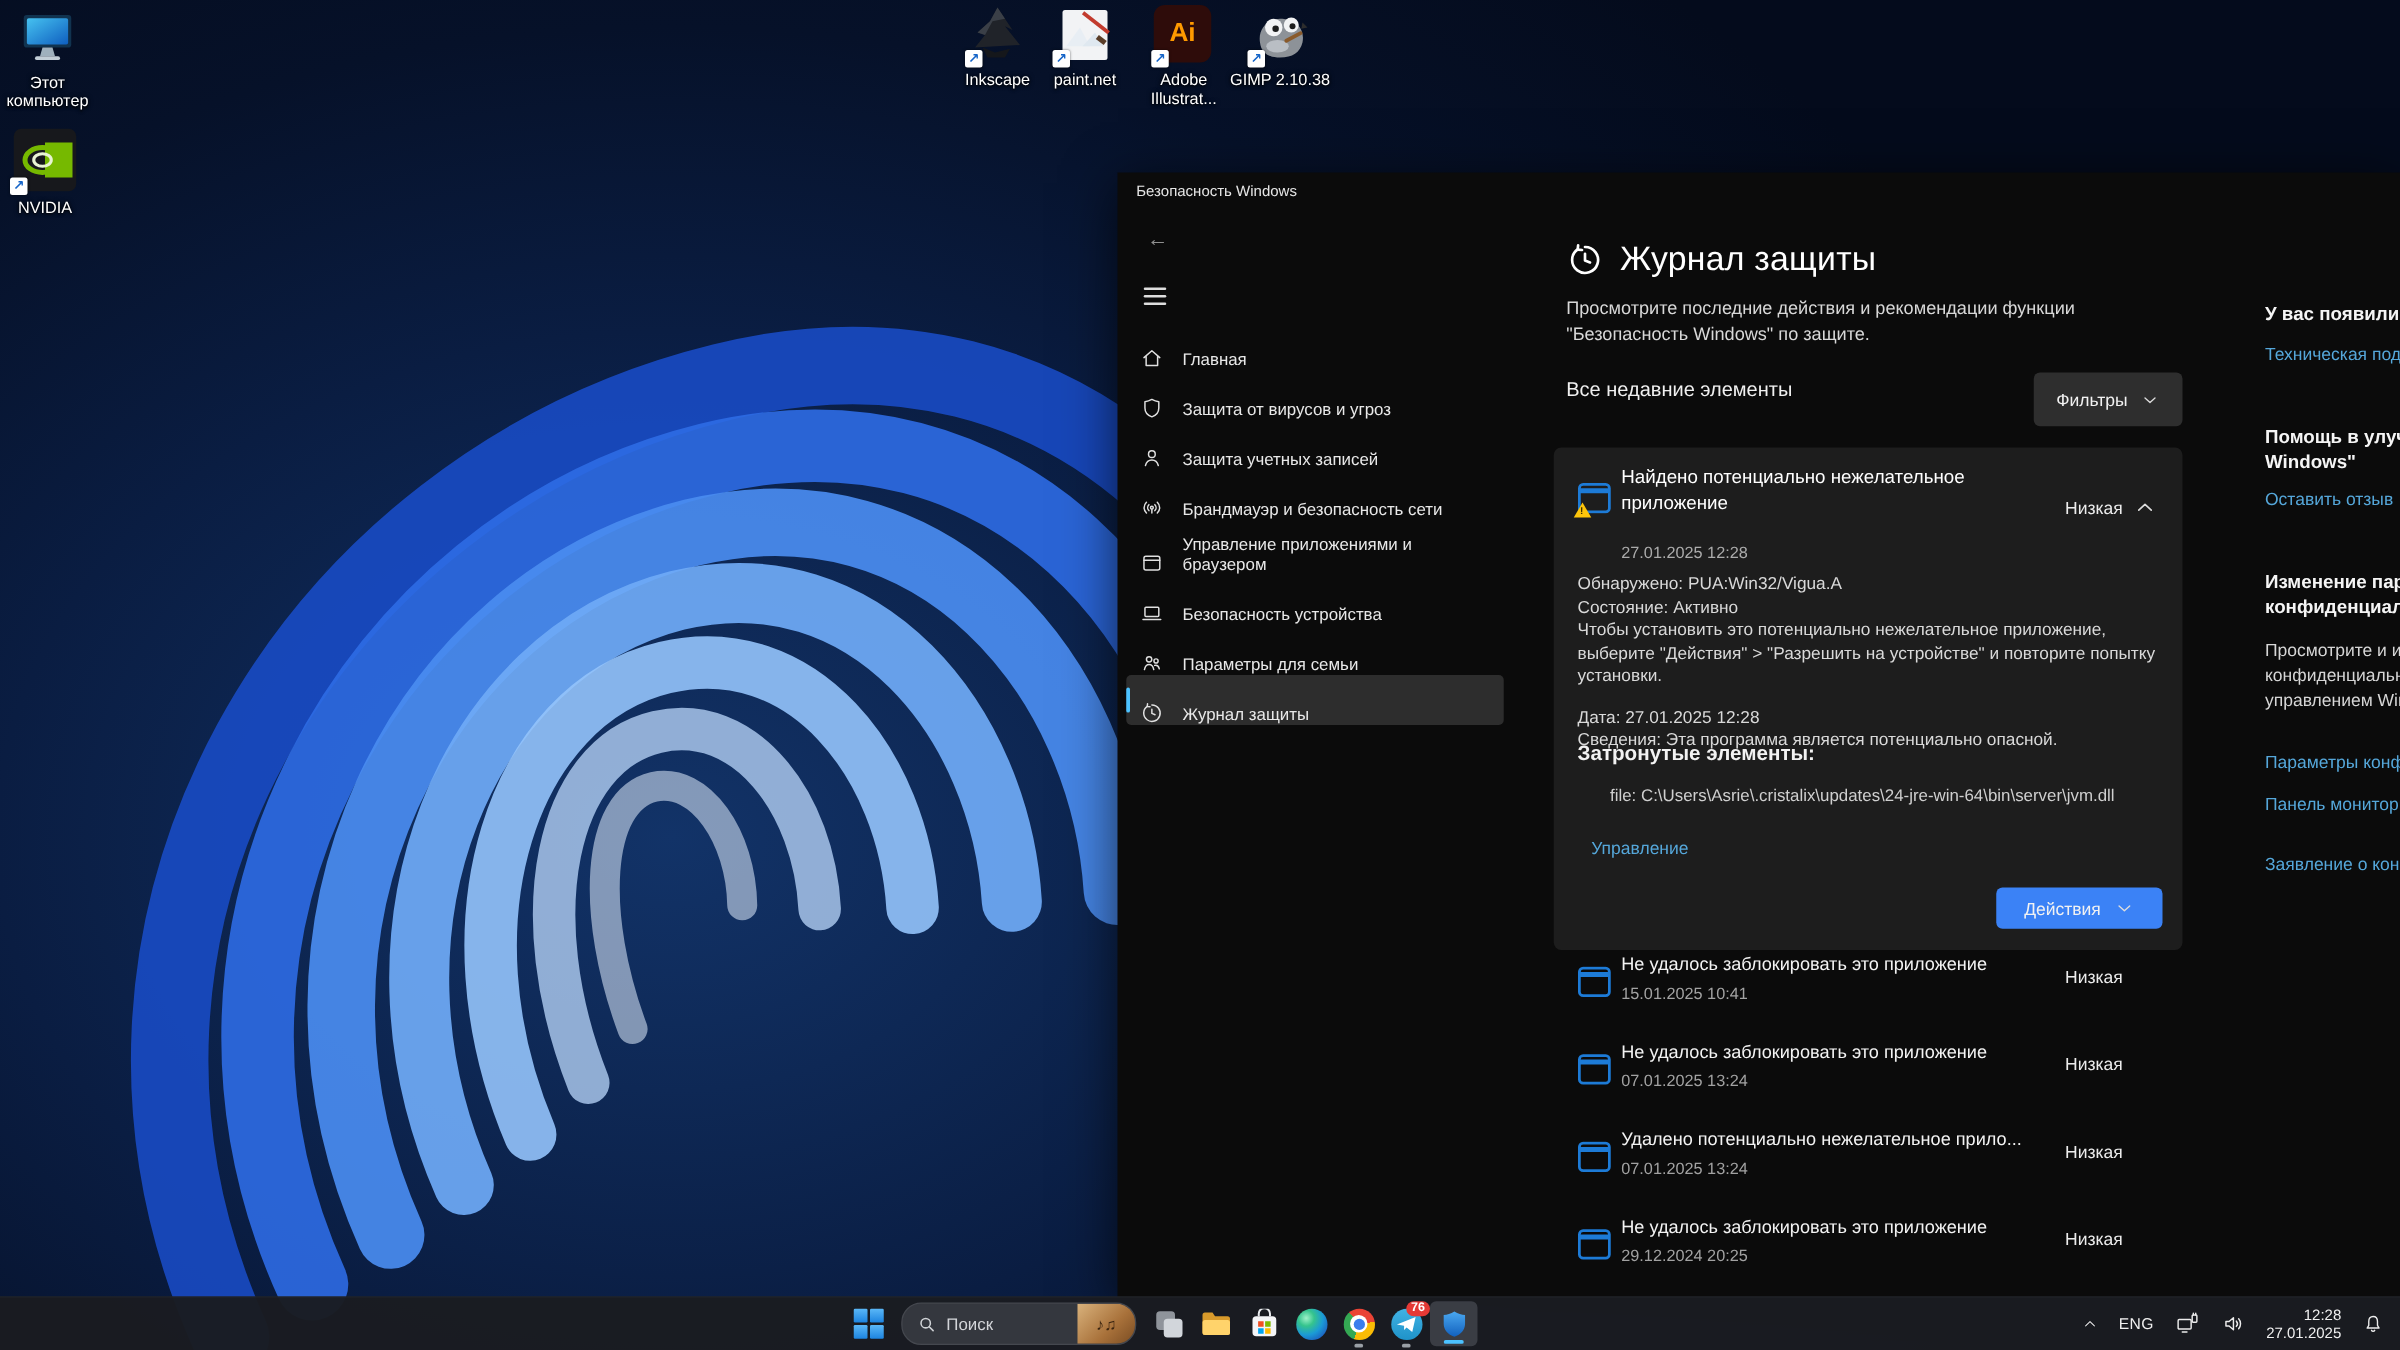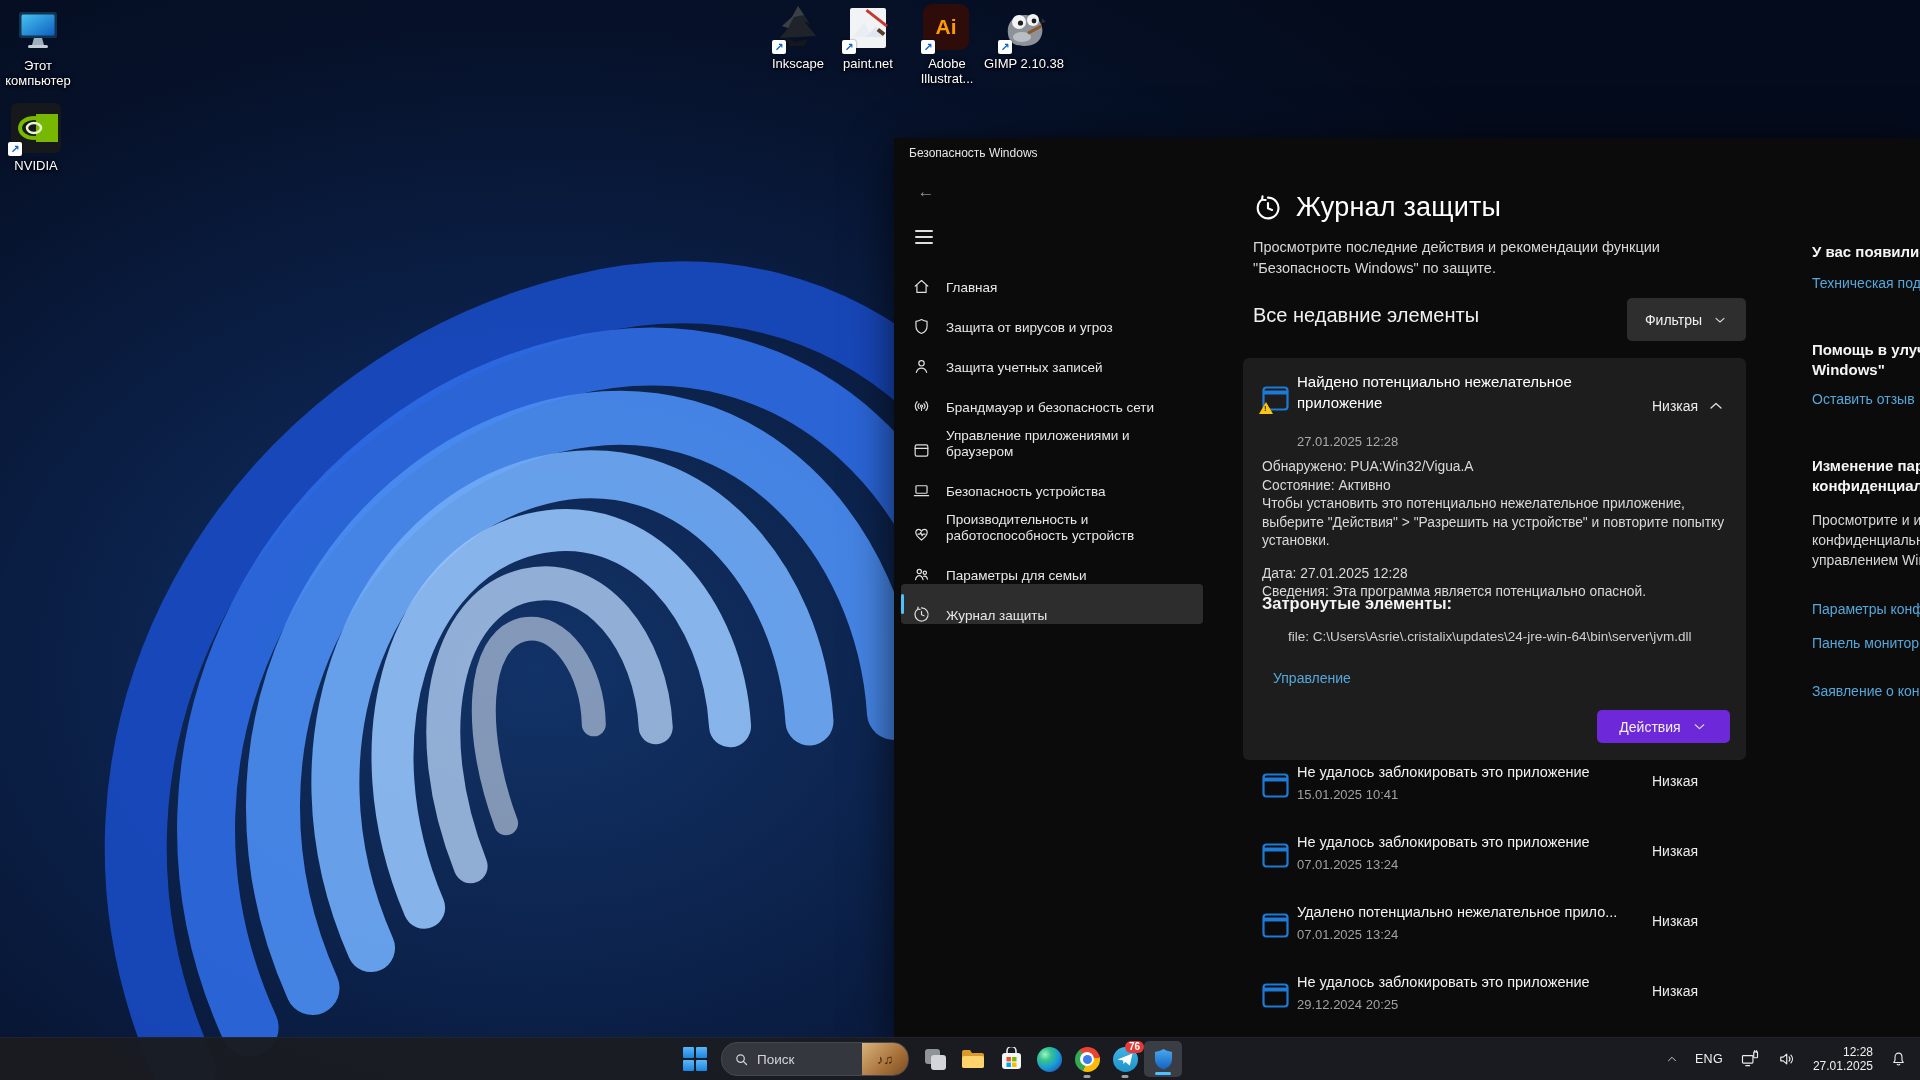--- a/index.html
+++ b/index.html
@@ -28,21 +28,21 @@
            color:#e8e8e8;font-size:13.5px;cursor:pointer;position:relative}
   .navitem .nlab{line-height:16px}
   .navitem.sel{background:#2d2d2d}
   .navitem.sel::before{content:'';position:absolute;left:0;top:10px;bottom:10px;width:3px;border-radius:2px;background:#4cc2ff}
   .nico{width:19px;height:19px;flex:0 0 19px}
   .nico path,.nico rect,.nico circle,.nico line,.nico polyline{fill:none;stroke:#e0e0e0;stroke-width:1.5;stroke-linecap:round;stroke-linejoin:round}
   
   .pgtitle{position:absolute;left:359px;top:54px;display:flex;align-items:center;gap:13px}
   .pgtitle .t{font-size:27px;font-weight:400;letter-spacing:.2px}
   .pgdesc{position:absolute;left:359px;top:99px;width:505px;font-size:14.5px;line-height:21px;color:#d8d8d8}
-  .allitems{position:absolute;left:359px;top:166px;font-size:20px;color:#f0f0f0}
+  .allitems{position:absolute;left:359px;top:166px;font-size:16px;color:#f0f0f0}
   .btn{display:flex;align-items:center;justify-content:center;gap:10px;background:#2e2e2e;border-radius:5px;
        color:#f2f2f2;font-size:14px;cursor:pointer}
   .filterbtn{position:absolute;left:733px;top:160px;width:119px;height:43px}
   .card{position:absolute;left:349px;top:220px;width:503px;height:402px;background:#1d1d1d;border-radius:6px}
   .appico{position:relative;width:27px;height:25px}
   .appico .warn{position:absolute;left:-3px;bottom:-3px;width:0;height:0;border-left:7px solid transparent;
         border-right:7px solid transparent;border-bottom:12px solid #fdc50b}
   .appico .warn::after{content:'!';position:absolute;left:-2px;top:2px;font-size:8px;font-weight:bold;color:#3a2c00}
   .card .appico{position:absolute;left:19px;top:28px}
   .cardtitle{position:absolute;left:54px;top:13px;width:355px;font-size:15px;line-height:21px;color:#fff}
@@ -51,21 +51,21 @@
   .card .sev{position:absolute;left:409px;top:40px}
   .chev{width:20px;height:20px}
   .chev polyline{fill:none;stroke:#dcdcdc;stroke-width:1.6;stroke-linecap:round;stroke-linejoin:round}
   .card .chup{position:absolute;left:463px;top:38px;cursor:pointer}
   .details{position:absolute;left:19px;top:100px;width:468px;font-size:13.8px;line-height:18.5px;color:#d9d9d9}
   .details div{margin:0}
   .dgap{height:14px}
   .affhead{position:absolute;left:19px;top:236px;font-size:16.5px;font-weight:700;color:#f2f2f2}
   .afffile{position:absolute;left:45px;top:271px;font-size:13.5px;color:#cfcfcf}
   .morelink{position:absolute;left:30px;top:312px;font-size:14px;color:#55a7da;cursor:pointer}
-  .actbtn{position:absolute;left:354px;top:352px;width:133px;height:33px;background:#6d28d9}
+  .actbtn{position:absolute;left:354px;top:352px;width:133px;height:33px;background:#3b82f6}
   .rowitem{position:absolute;left:349px;width:503px;height:70px;cursor:pointer}
   .rowitem .appico{position:absolute;left:19px;top:22px}
   .rowtitle{position:absolute;left:54px;top:13px;font-size:14.5px;color:#f3f3f3;white-space:nowrap}
   .rowdate{position:absolute;left:54px;top:36px;font-size:13px;color:#a2a2a2}
   .rowitem .sev{position:absolute;left:409px;top:22px}
   
   .rpanel{position:absolute;left:918px;top:0;width:300px}
   .rp{position:absolute;width:300px}
   .rph{font-size:15px;font-weight:700;line-height:20px;color:#f5f5f5}
   .rpb{font-size:14px;line-height:20px;color:#d6d6d6}
@@ -253,27 +253,20 @@
           </svg>
         <span class="nlab">Управление приложениями и браузером</span>
       </div>
       <div class="navitem">
         <svg class="nico" viewBox="0 0 24 24">
           <rect x="5" y="6" width="14" height="9.5" rx="1"></rect>
             <path d="M3 18.5 H21"></path>
           </svg>
         <span class="nlab">Безопасность устройства</span>
       </div>
-      <div class="navitem" style="height:44px">
-        <svg class="nico" viewBox="0 0 24 24">
-          <path d="M12 19 C7.2 15.2 4.8 12.2 4.8 9.4 C4.8 7.2 6.4 5.6 8.4 5.6 C9.9 5.6 11.2 6.5 12 7.9 C12.8 6.5 14.1 5.6 15.6 5.6 C17.6 5.6 19.2 7.2 19.2 9.4 C19.2 12.2 16.8 15.2 12 19 Z"></path>
-          <polyline points="7.5,11.5 10,11.5 11.2,9.3 12.8,13.6 14,11.5 16.5,11.5"></polyline>
-          </svg>
-        <span class="nlab">Производительность и работоспособность устройств</span>
-      </div>
       <div class="navitem">
         <svg class="nico" viewBox="0 0 24 24">
           <circle cx="9.2" cy="8.2" r="2.7"></circle>
             <circle cx="16.2" cy="9.8" r="2.1"></circle>
           <path d="M4.5 18.5 C5.2 15 7 13.4 9.2 13.4 C11.4 13.4 13.2 15 13.9 18.5"></path>
           <path d="M14.8 14.3 C16.8 13.8 18.8 15 19.5 17.8"></path>
           </svg>
         <span class="nlab">Параметры для семьи</span>
       </div>
       <div class="navitem sel">

